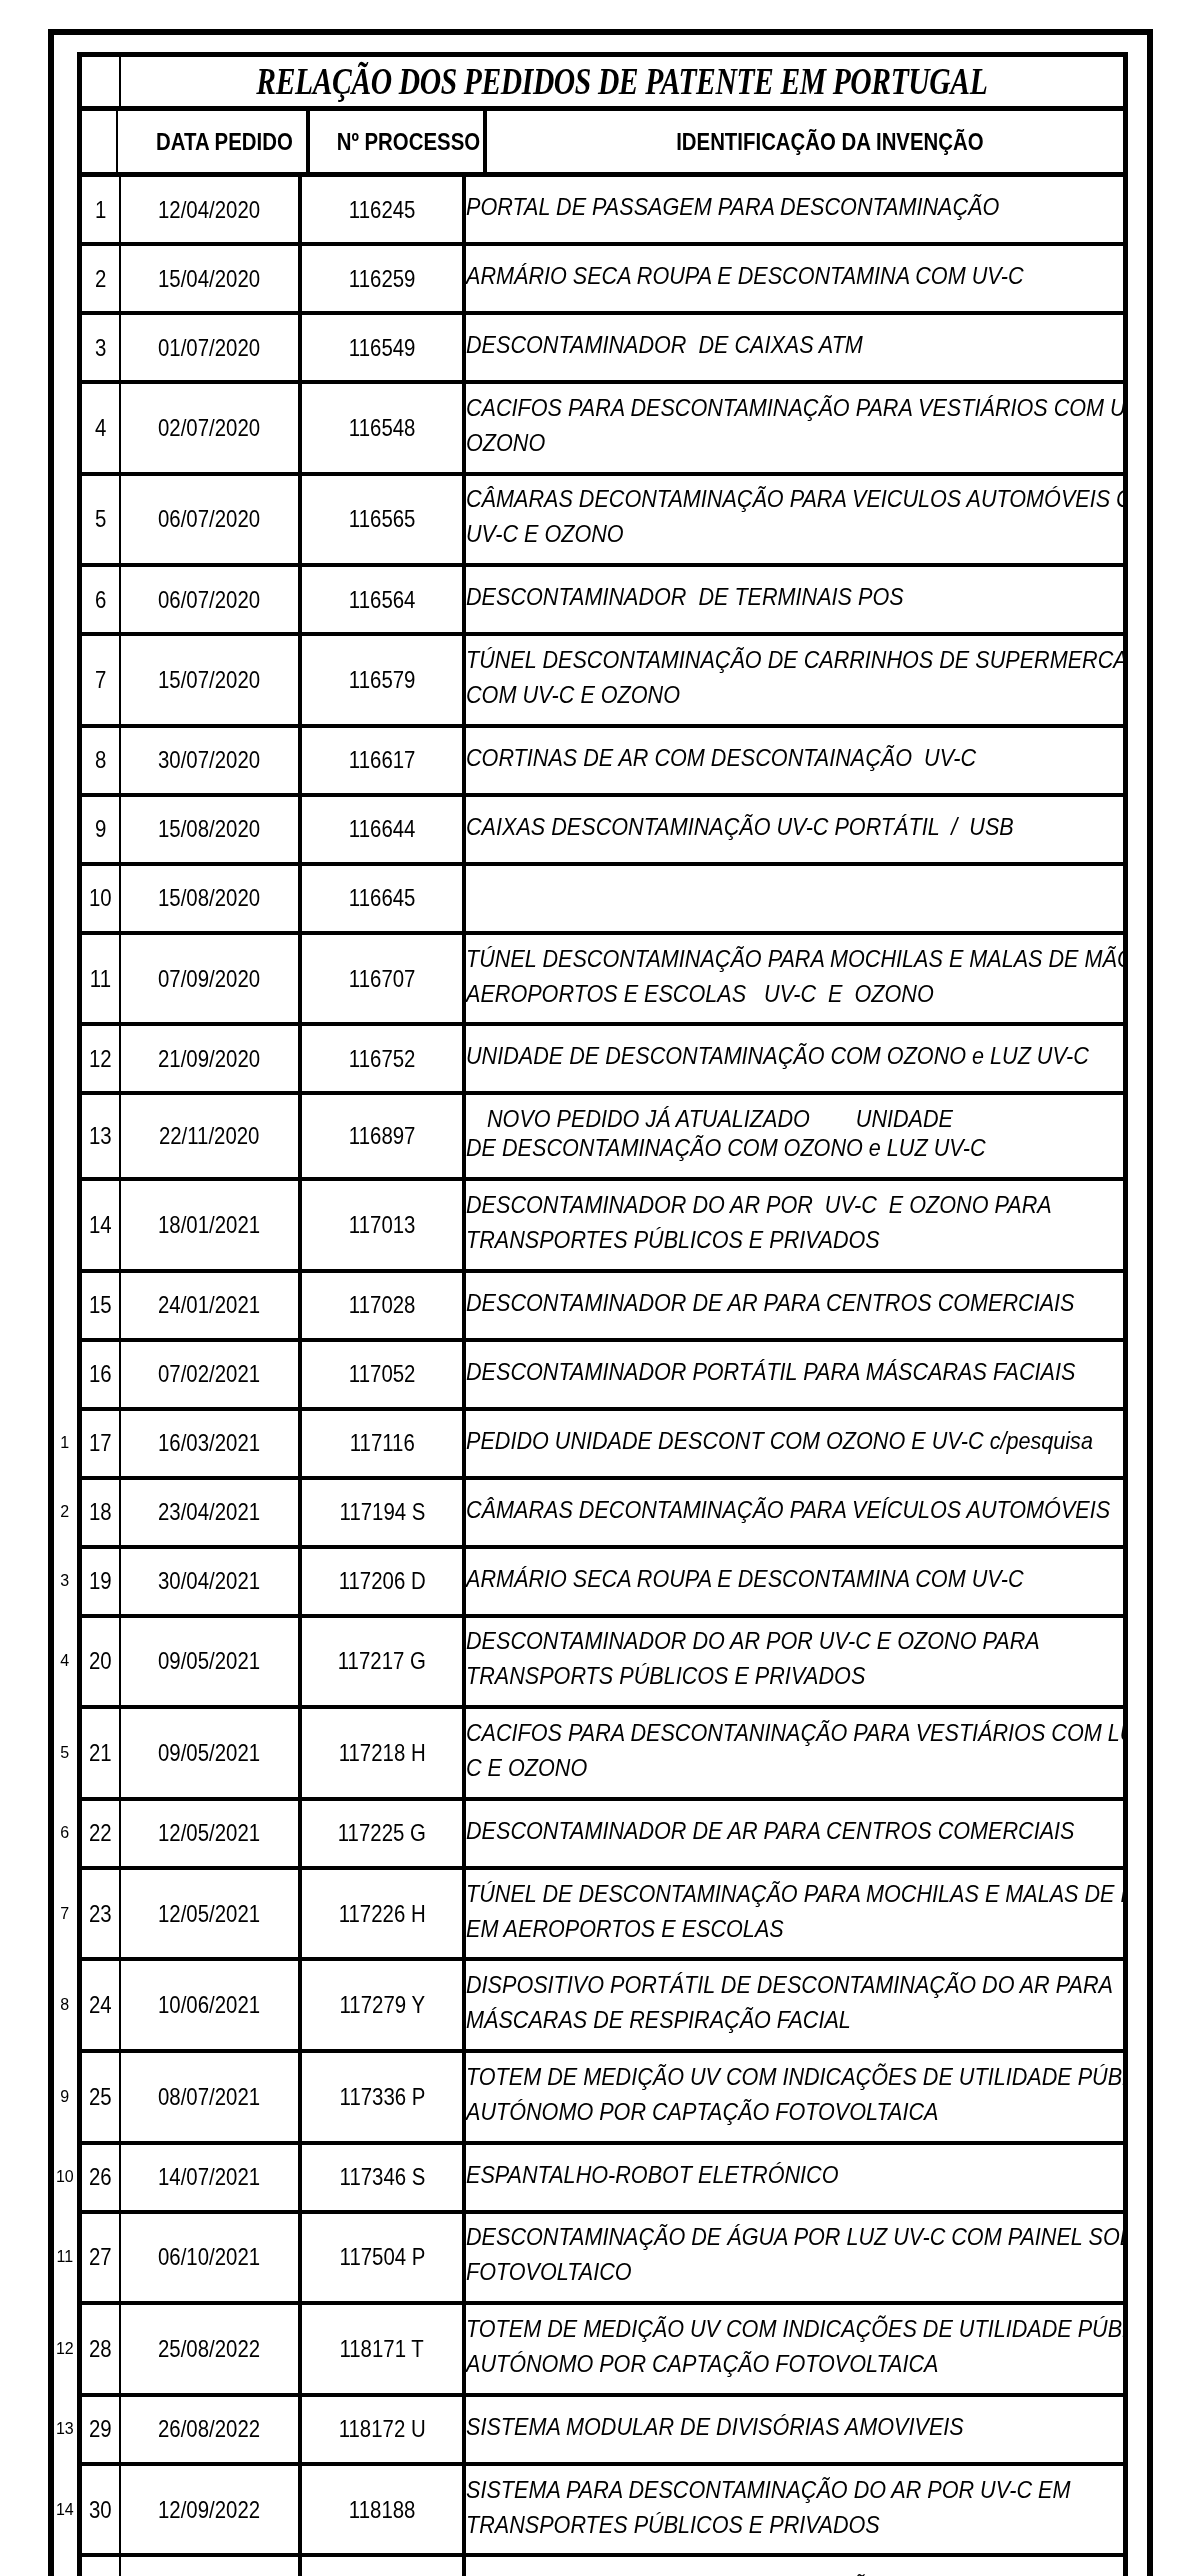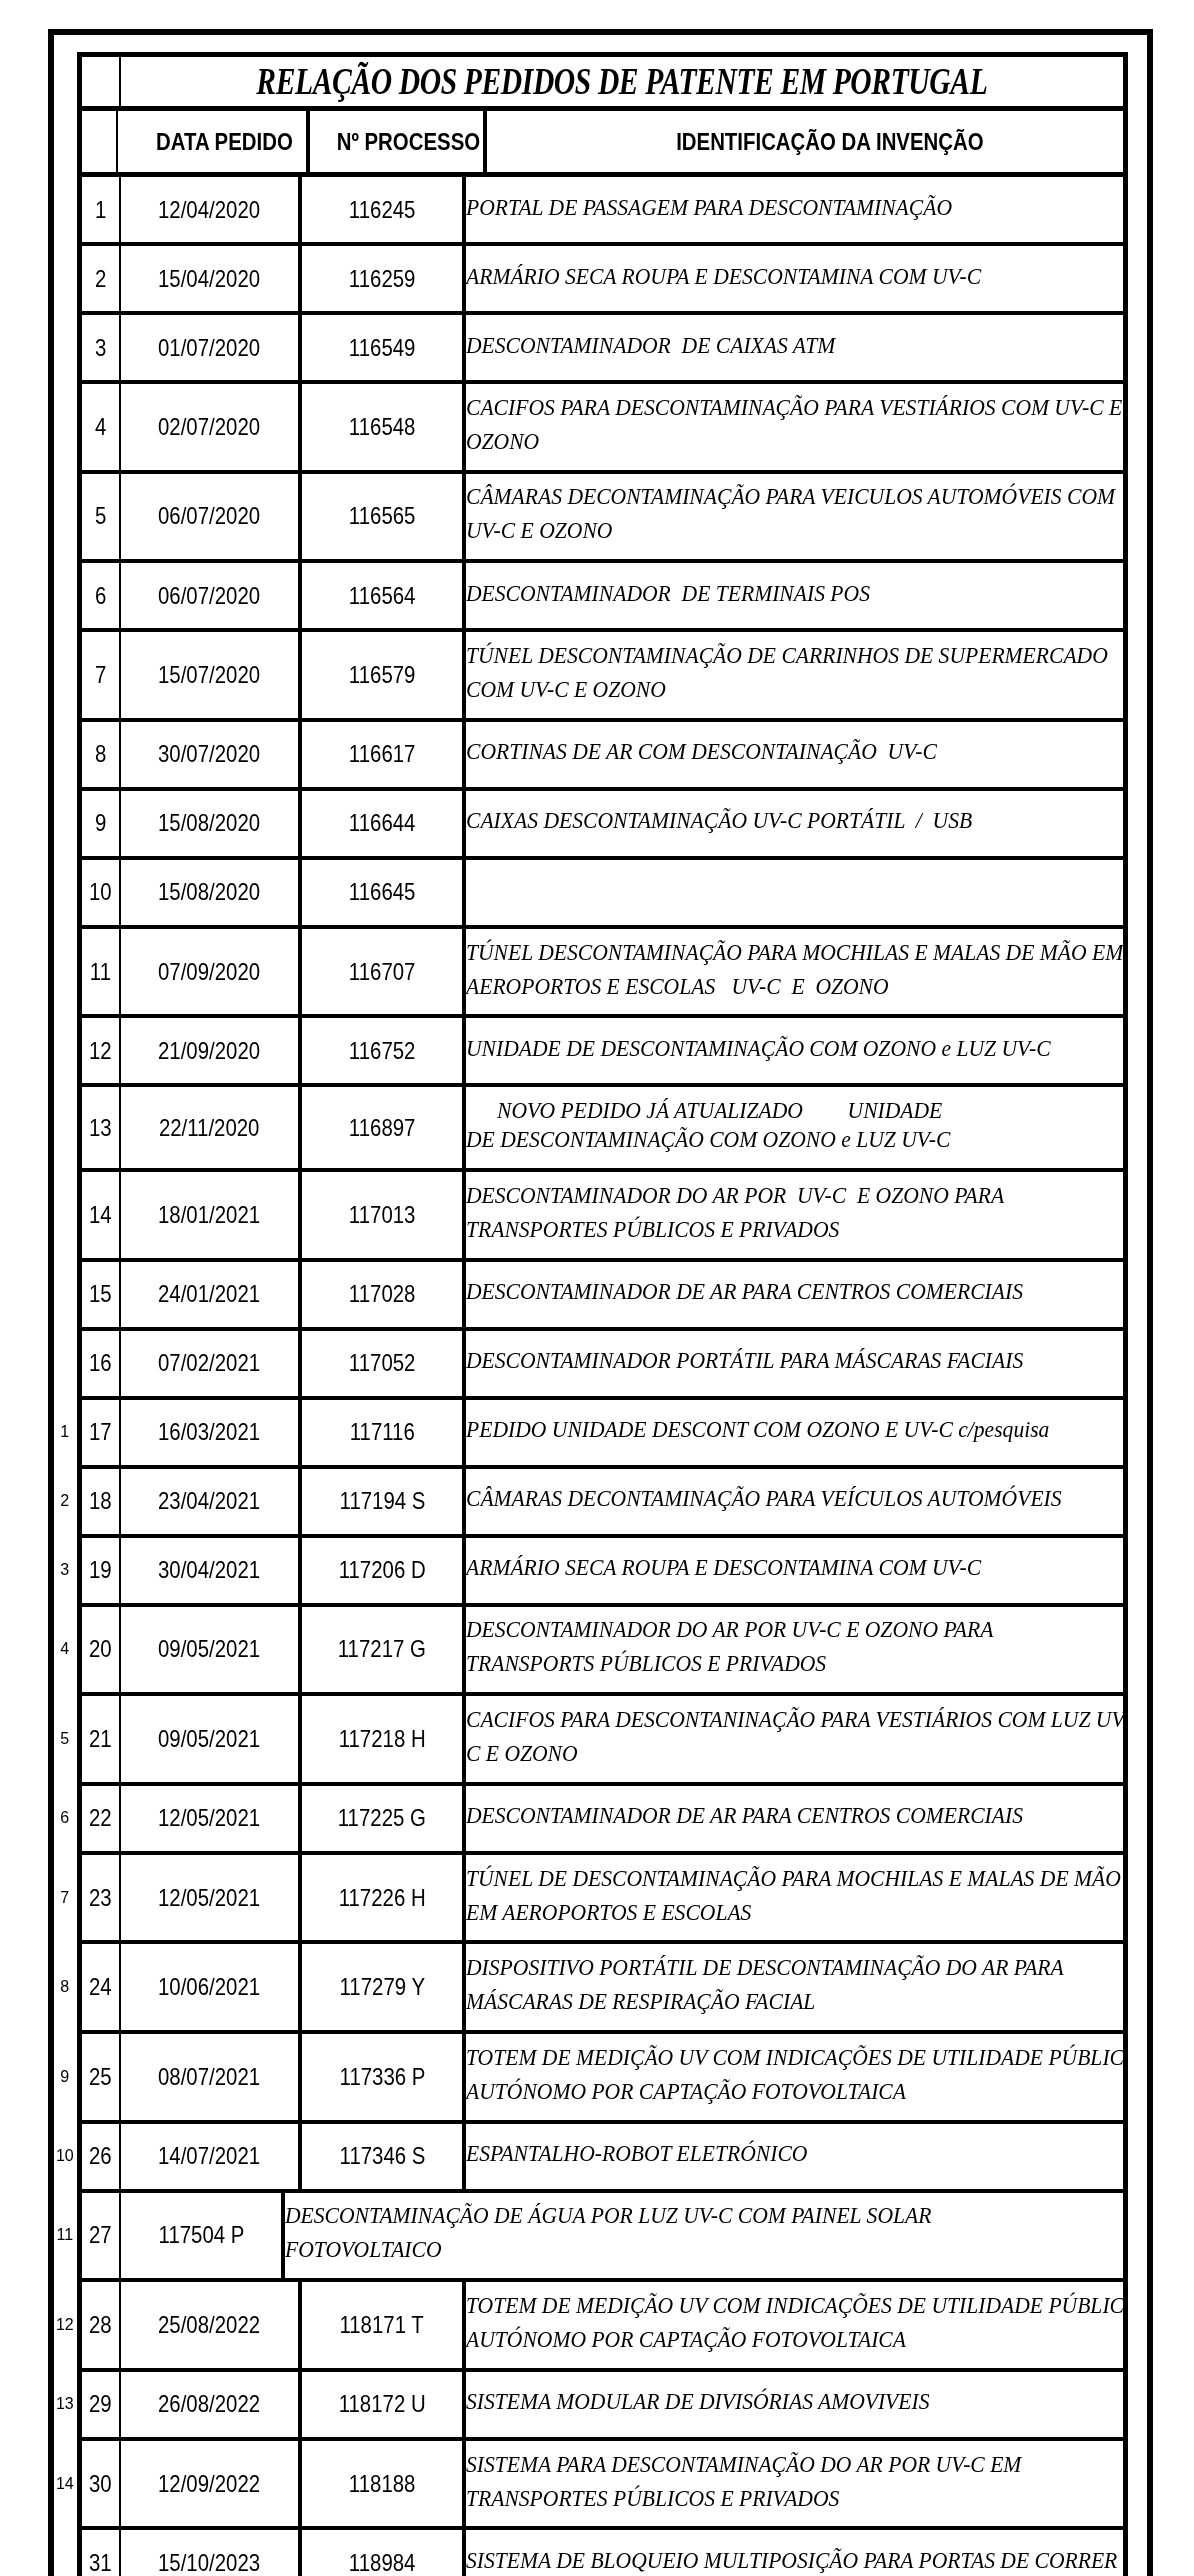--- a/index.html
+++ b/index.html
@@ -74,21 +74,20 @@
     font-size: 24px;
     font-weight: bold;
     letter-spacing: 0px;
   }
   .rownum, .datetxt, .proctxt { font-size: 24px; }
   .desc-line {
     line-height: 29px;
     min-height: 29px;
     width: 100%;
     white-space: pre;
-    font-family: Liberation Serif, serif;
   }
   .desc-text {
     display: inline-block;
     font-size: 24px;
     font-style: italic;
     transform: scaleX(0.90);
     transform-origin: left center;
     white-space: pre;
   }
   .desc-line.split {
@@ -561,20 +560,23 @@
     <div class="cell desc-cell data-cell-pad">
             <div class="desc-line"><span class="condensed desc-text">ESPANTALHO-ROBOT ELETRÓNICO</span></div>
           </div>
   </div>
 
   <div class="row data-row">
     <span class="outer-num">11</span>
     <div class="cell num-cell data-cell-pad">
       <span class="condensed rownum">27</span>
     </div>
+    <div class="cell date-cell data-cell-pad">
+      <span class="condensed datetxt">06/10/2021</span>
+    </div>
     <div class="cell proc-cell data-cell-pad">
       <span class="condensed proctxt">117504 P</span>
     </div>
     <div class="cell desc-cell data-cell-pad">
             <div class="desc-line"><span class="condensed desc-text">DESCONTAMINAÇÃO DE ÁGUA POR LUZ UV-C COM PAINEL SOLAR</span></div>
             <div class="desc-line"><span class="condensed desc-text">FOTOVOLTAICO</span></div>
           </div>
   </div>
 
   <div class="row data-row">

